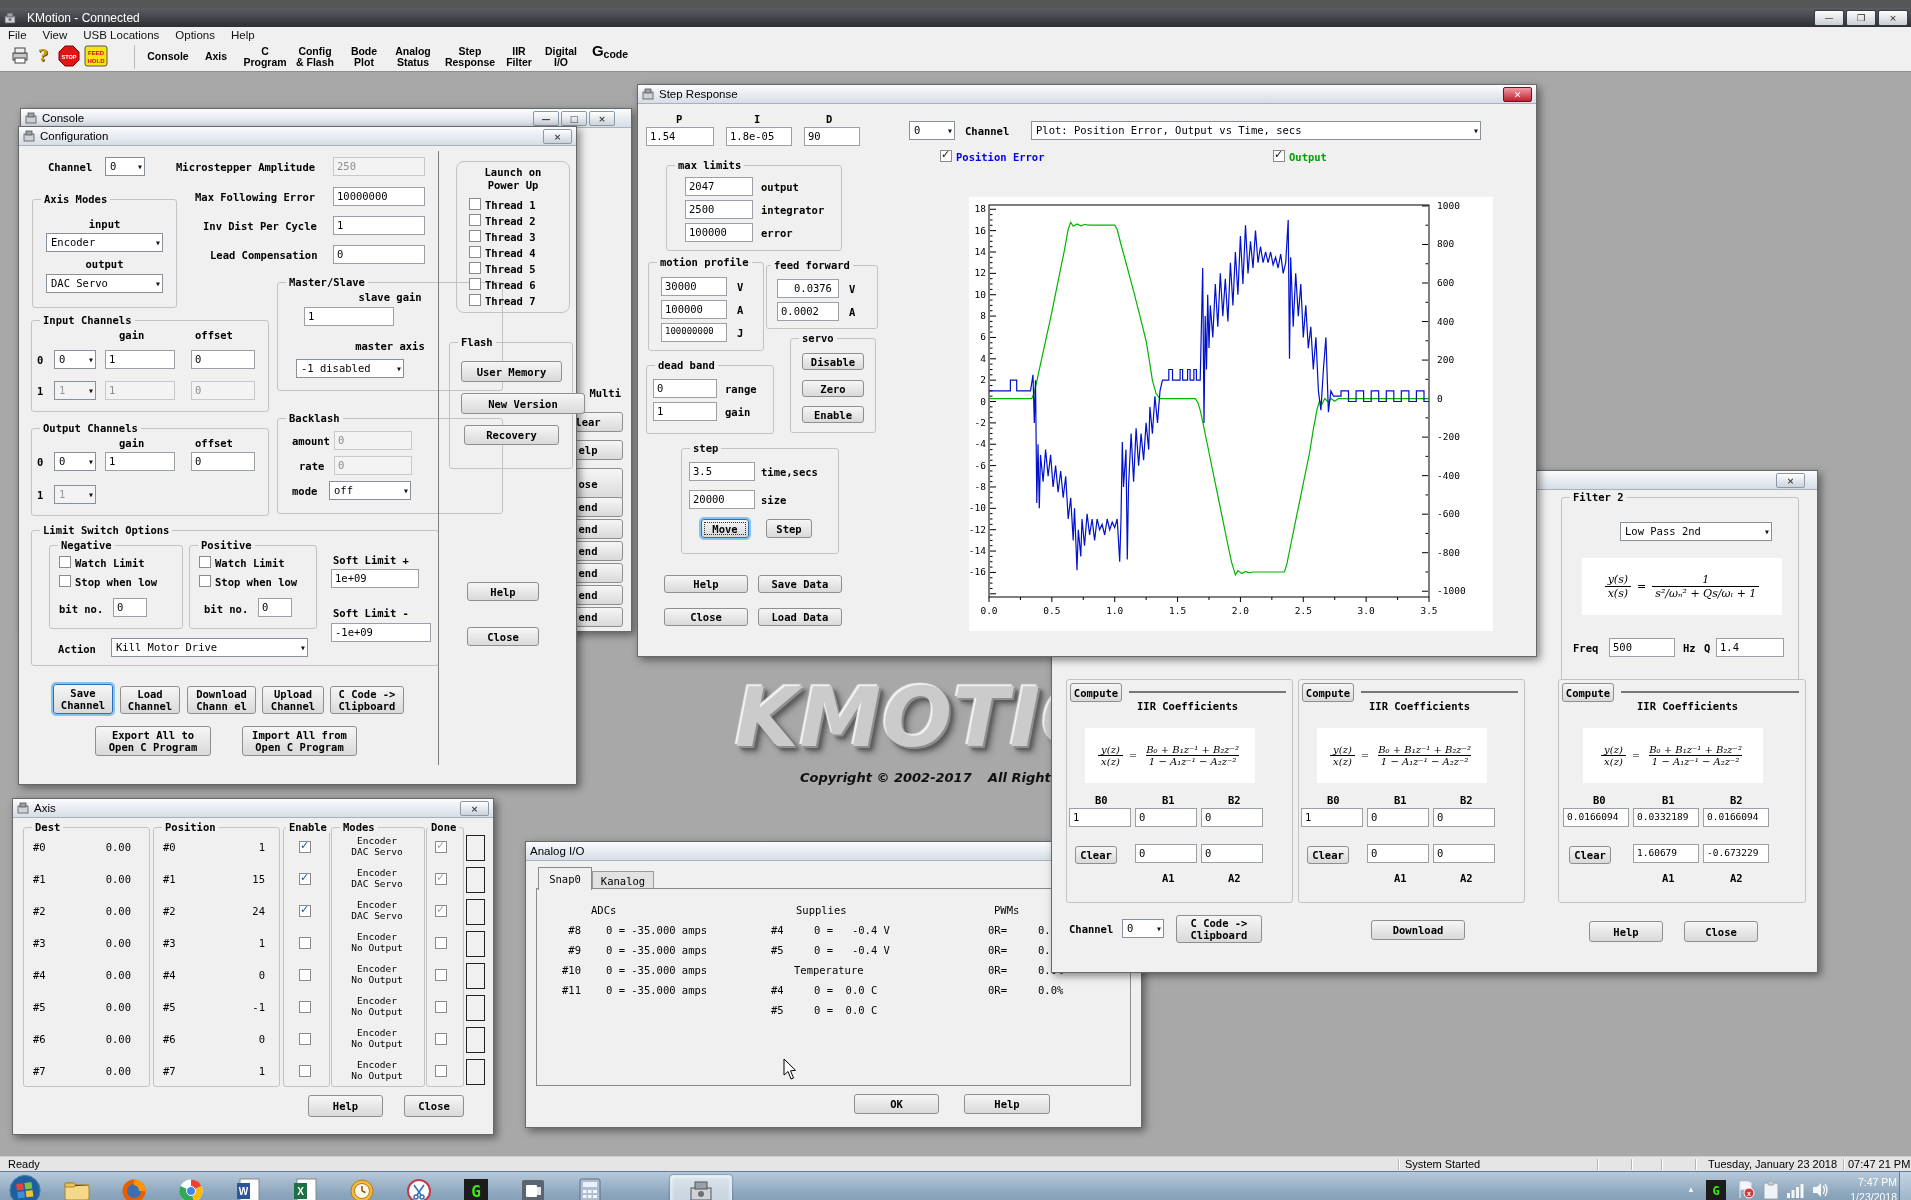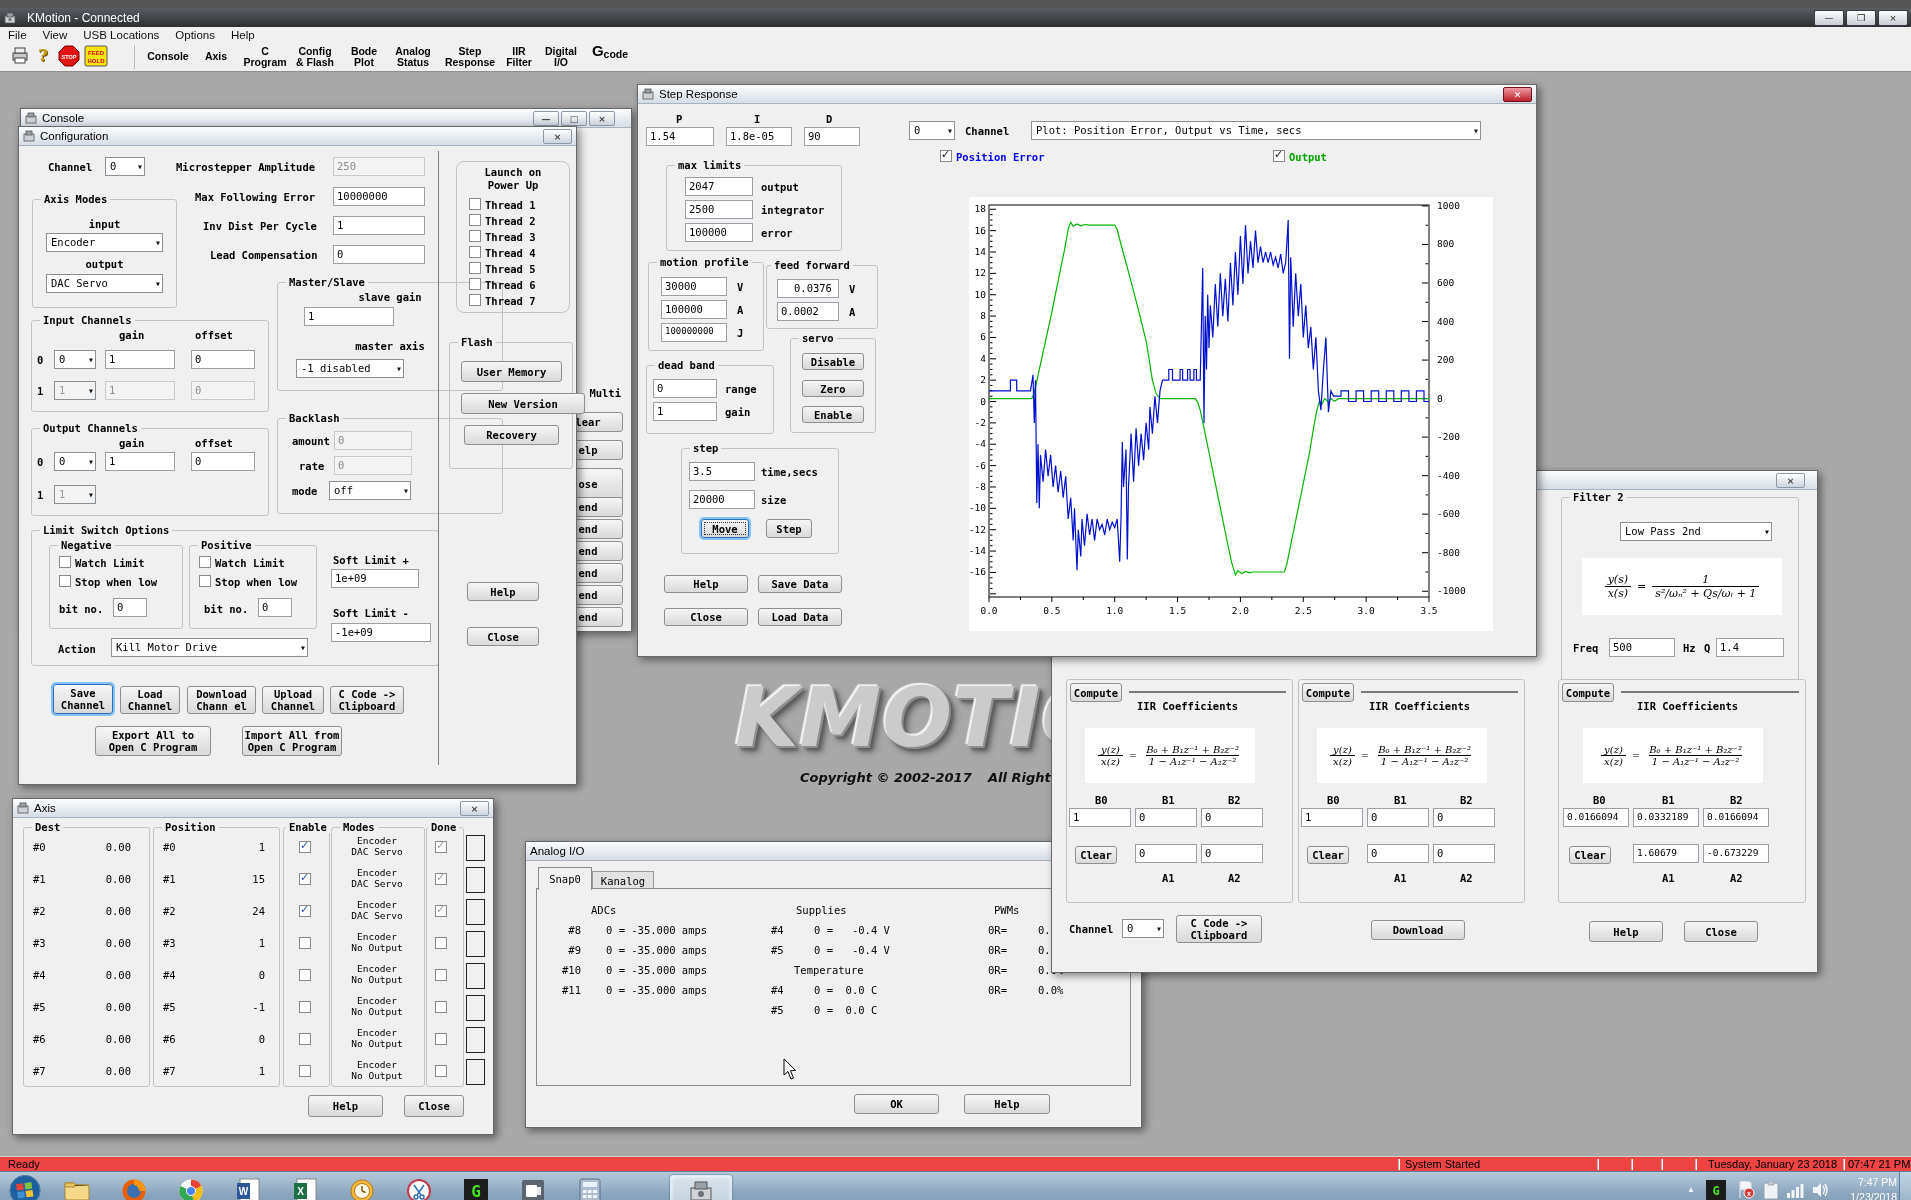--- a/index.html
+++ b/index.html
@@ -43,21 +43,21 @@
   .frac .num{padding:0 3px;}
   .frac .den{border-top:1px solid #000;padding:0 3px;}
   .eq{margin:0 2px;}
   
   .plot-panel{position:absolute;background:#fff;}
   .plot-panel svg text{font:9.5px "DejaVu Sans Mono",monospace;fill:#000;}
   
   #logo{position:absolute;left:735px;top:662px;z-index:1;font:700 italic 82px "DejaVu Sans",sans-serif;letter-spacing:1px;color:#cbcbcb;text-shadow:-2px -2px 1px #f2f2f2,2px 2px 0 #8e8e8e,4px 4px 3px #5c5c5c,6px 6px 6px rgba(40,40,40,.5);white-space:nowrap;}
   .cpy{position:absolute;z-index:1;font:700 italic 13px "DejaVu Sans",sans-serif;color:#101010;white-space:nowrap;}
   
-  #statusbar{position:absolute;left:0;top:1148px;width:1911px;height:15px;background:#ef4444;border-top:1px solid #cfcfcf;z-index:20;font-size:11px;color:#000;}
+  #statusbar{position:absolute;left:0;top:1148px;width:1911px;height:15px;background:#e5e5e5;border-top:1px solid #cfcfcf;z-index:20;font-size:11px;color:#000;}
   .ssep{position:absolute;top:2px;width:1px;height:11px;background:#b5b5b5;box-shadow:1px 0 0 #fff;}
   #taskbar{position:absolute;left:0;top:1163px;width:1911px;height:37px;background:linear-gradient(#b6c9da,#8ba5bc 60%,#7e99b1);border-top:1px solid #5c7f9d;z-index:30;}
   .tb-btn{position:absolute;top:3px;width:54px;height:31px;border-radius:3px;display:flex;align-items:center;justify-content:center;}
   .tb-btn.active{background:rgba(255,255,255,.55);box-shadow:inset 0 0 4px #fff,0 0 2px #35586f;border:1px solid #dce8f2;}
   .tray-ico{position:absolute;top:10px;color:#fff;}
   #deskstrip{position:absolute;right:0;top:0;width:11px;height:37px;background:linear-gradient(#c3d4e2,#93adc2);border-left:1px solid #5c7f9d;}
   .cursor{position:absolute;z-index:40;}
 </style>
 </head>
 <body>
@@ -307,21 +307,21 @@
         <span>Channel</span>
       </div>
     <div class="btn" style="left:311px;top:559px;width:74px;height:28px;">
         <span>C Code -&gt;</span>
         <span>Clipboard</span>
       </div>
     <div class="btn" style="left:76px;top:599px;width:116px;height:30px;">
         <span>Export All to</span>
         <span>Open C Program</span>
       </div>
-    <div class="btn" style="left:223px;top:599px;width:100px;height:30px;">
+    <div class="btn" style="left:223px;top:599px;width:115px;height:30px;">
         <span>Import All from</span>
         <span>Open C Program</span>
       </div>
 
     <div class="vline" style="left:419px;top:24px;height:614px;"></div>
 
     <div class="gb" style="left:437px;top:34px;width:112px;height:150px;border-radius:8px;">
       <div class="lbl" style="left:0;top:4px;width:100%;text-align:center;">Launch on</div>
       <div class="lbl" style="left:0;top:17px;width:100%;text-align:center;">Power Up</div>
       <span class="cb" style="left:12px;top:36px;"></span>

